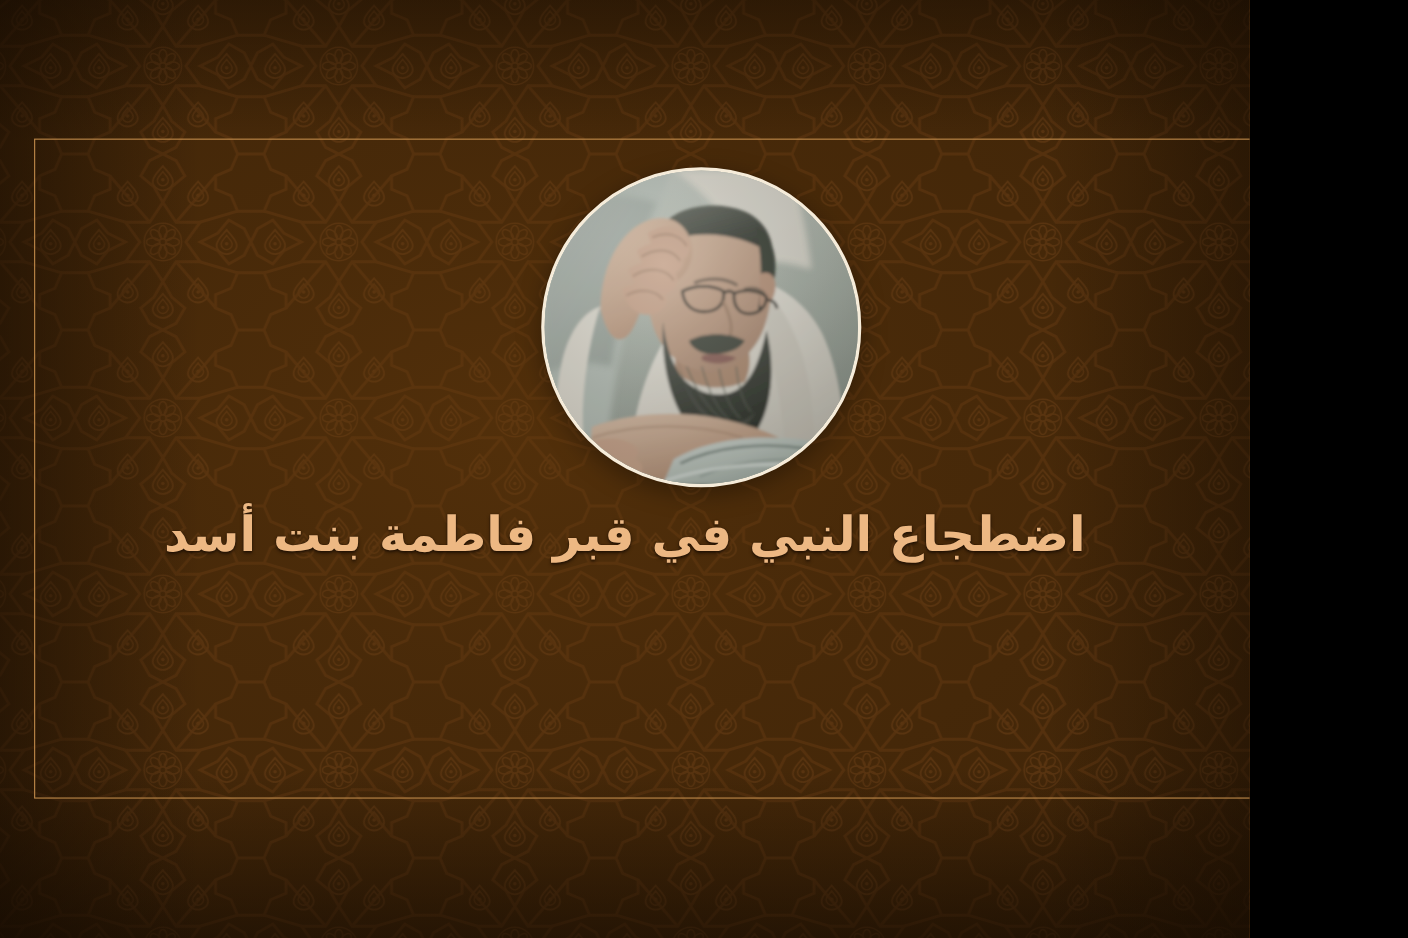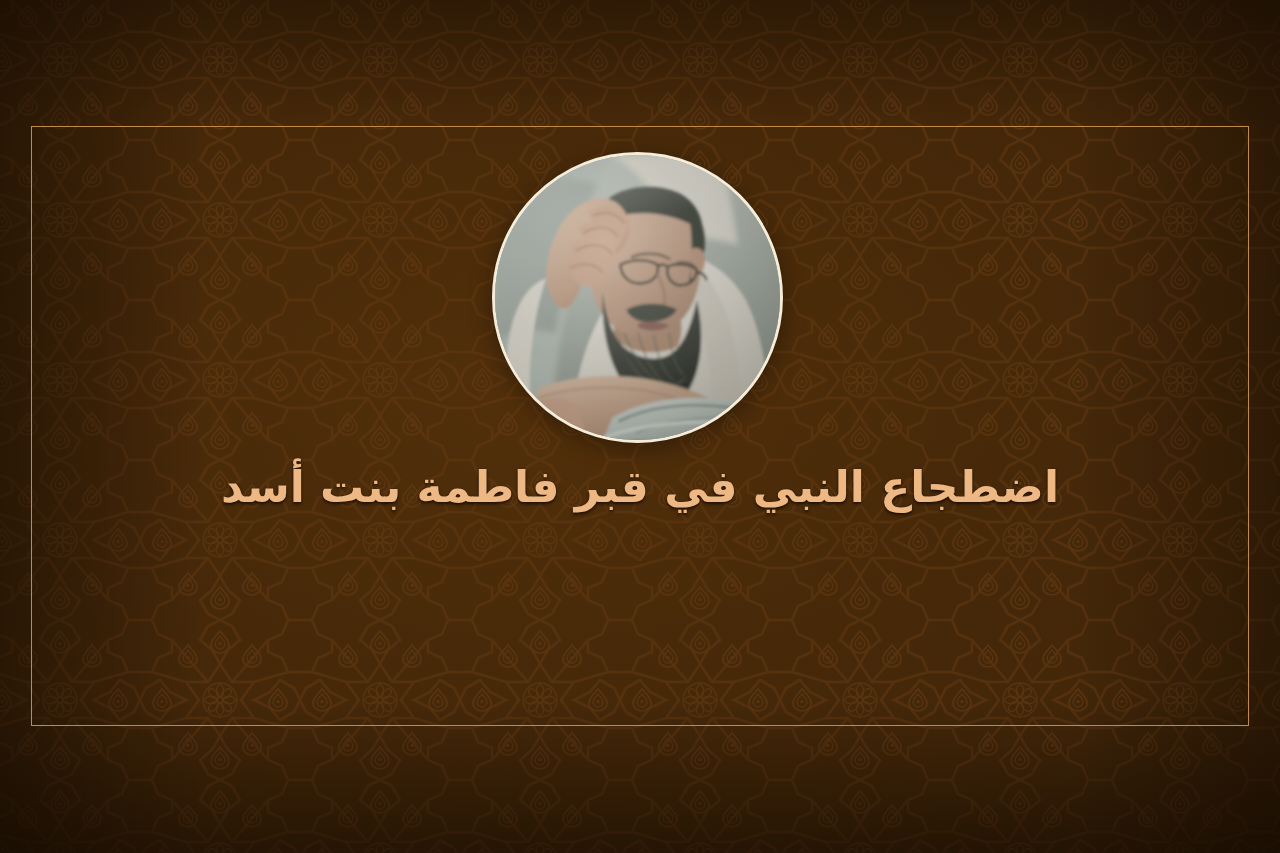--- a/index.html
+++ b/index.html
@@ -7,21 +7,21 @@
     padding: 0;
     background: #000;
   }
   body {
     font-family: "DejaVu Sans", "Liberation Sans", sans-serif;
   }
 
   
   .stage {
     position: relative;
-    width: 1280px;
+    width: 1136px;
     height: 853px;
     overflow: hidden;
     background: #40240a;
   }
 
   
   .bg-base {
     position: absolute;
     inset: 0;
     background: #452809;

